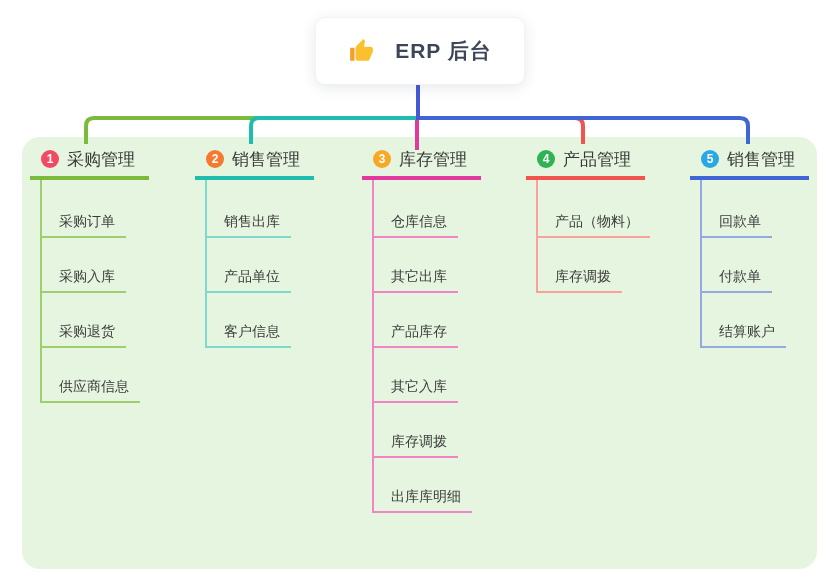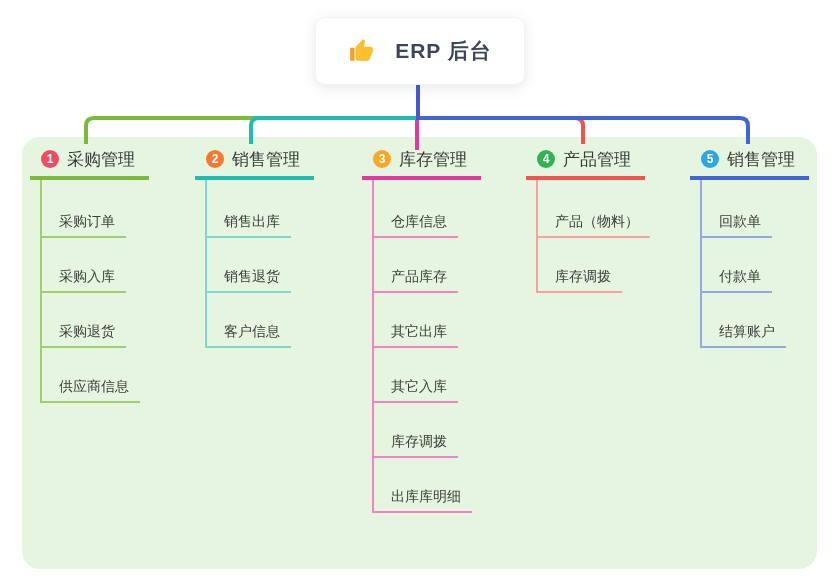--- a/index.html
+++ b/index.html
@@ -91,34 +91,34 @@
         </div>
   </div>
 
   <div class="branch" style="--c: #1FBDB0; --lc: #7ED8CE; --bc: #F57A2F;">
     <div class="branch-title">
       <span class="badge">2</span>
       <span class="branch-title-text">销售管理</span>
     </div>
     <div class="children">
           <div class="child">销售出库</div>
-          <div class="child">销售退货</div>
+          <div class="child">产品单位</div>
           <div class="child">客户信息</div>
         </div>
   </div>
 
   <div class="branch" style="--c: #E2399F; --lc: #EF85C4; --bc: #F9A825;">
     <div class="branch-title">
       <span class="badge">3</span>
       <span class="branch-title-text">库存管理</span>
     </div>
     <div class="children">
           <div class="child">仓库信息</div>
+          <div class="child">其它出库</div>
           <div class="child">产品库存</div>
-          <div class="child">其它出库</div>
           <div class="child">其它入库</div>
           <div class="child">库存调拨</div>
           <div class="child">出库库明细</div>
         </div>
   </div>
 
   <div class="branch" style="--c: #F2534F; --lc: #F8A19D; --bc: #2FB353;">
     <div class="branch-title">
       <span class="badge">4</span>
       <span class="branch-title-text">产品管理</span>

